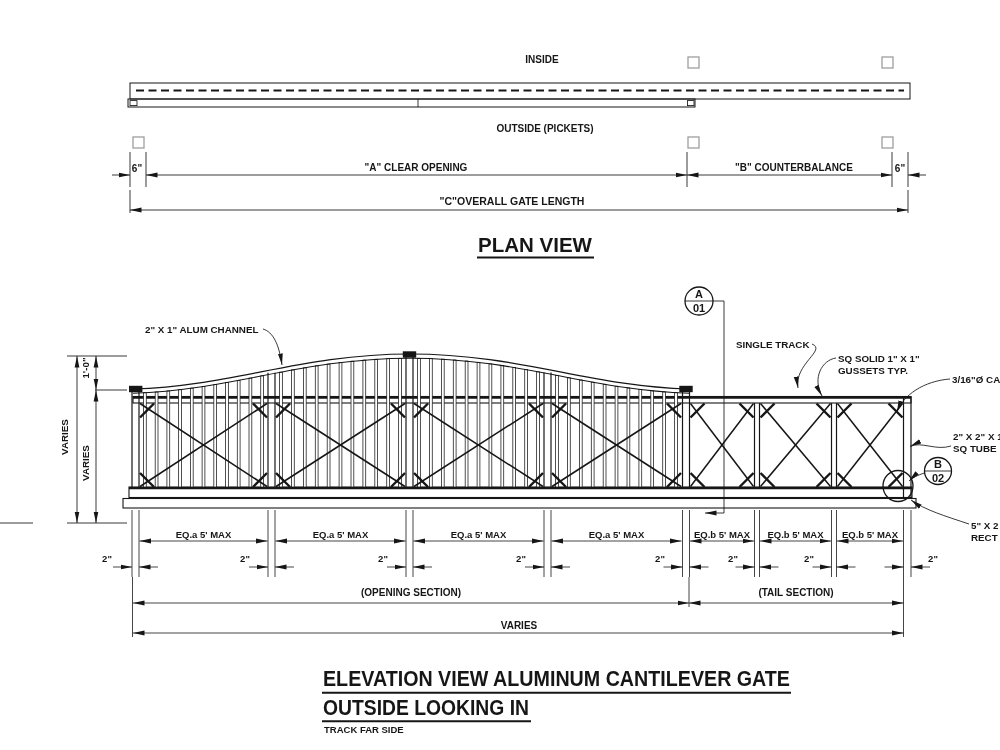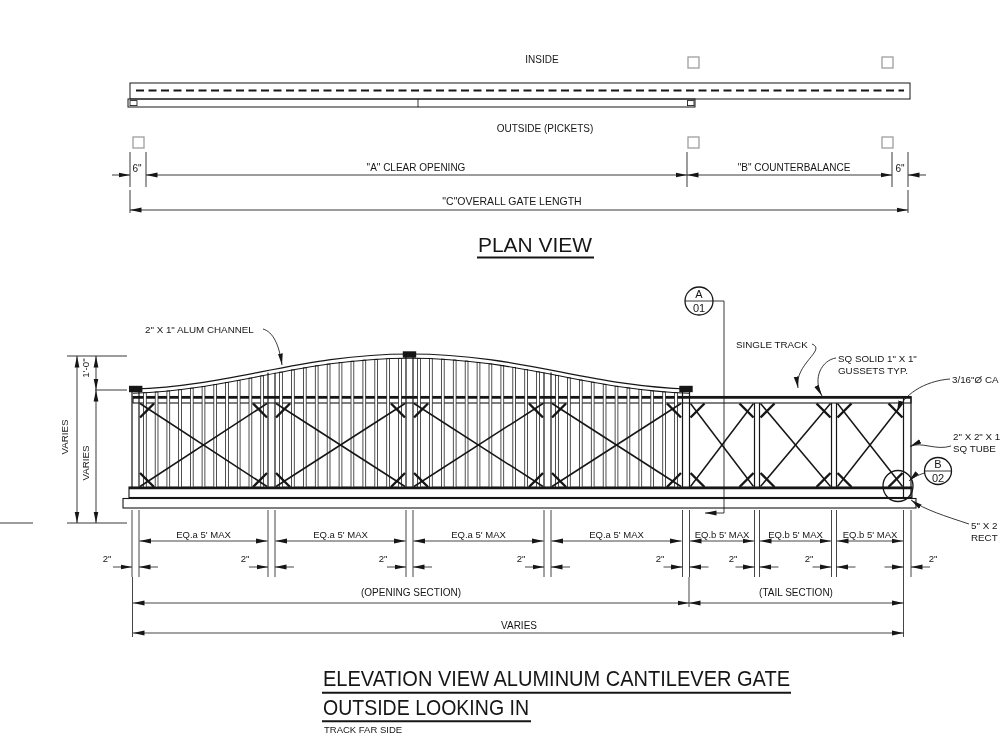--- a/index.html
+++ b/index.html
@@ -1,17 +1,17 @@
 <!DOCTYPE html>
 <html><head>
 <meta charset="utf-8">
 <style>
   html,body{margin:0;padding:0;background:#ffffff;}
   .page{position:relative;width:1000px;height:750px;background:#fff;overflow:hidden;
-        font-family:"Liberation Sans", sans-serif;}
+        font-family:"Liberation Sans", sans-serif;font-weight:bold;}
   svg{position:absolute;left:0;top:0;}
   svg text{fill:#161616;font-family:"Liberation Sans", sans-serif;}
   .ln{stroke:#161616;stroke-width:1;fill:none;}
   .thin{stroke:#161616;stroke-width:0.85;fill:none;}
   .sq{stroke:#9e9e9e;stroke-width:1.3;fill:none;}
   .bubble{stroke:#161616;stroke-width:1.3;fill:none;}
 </style>
 </head>
 <body>
 

